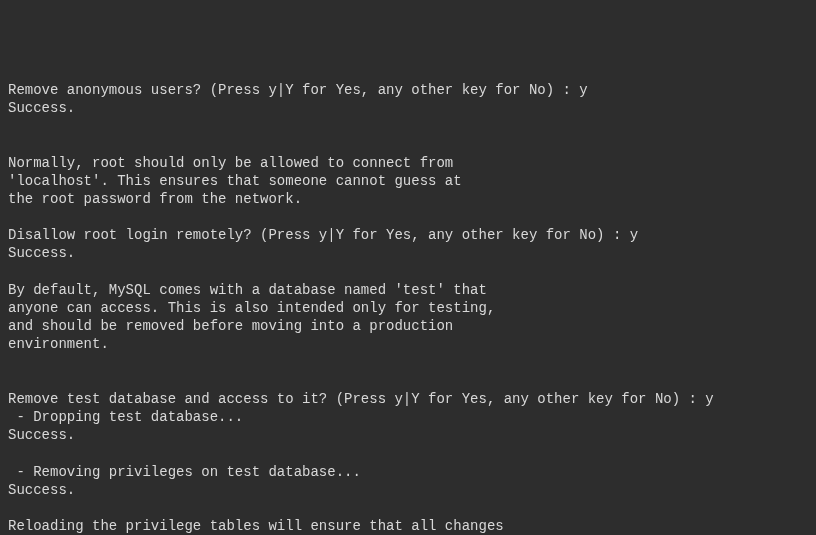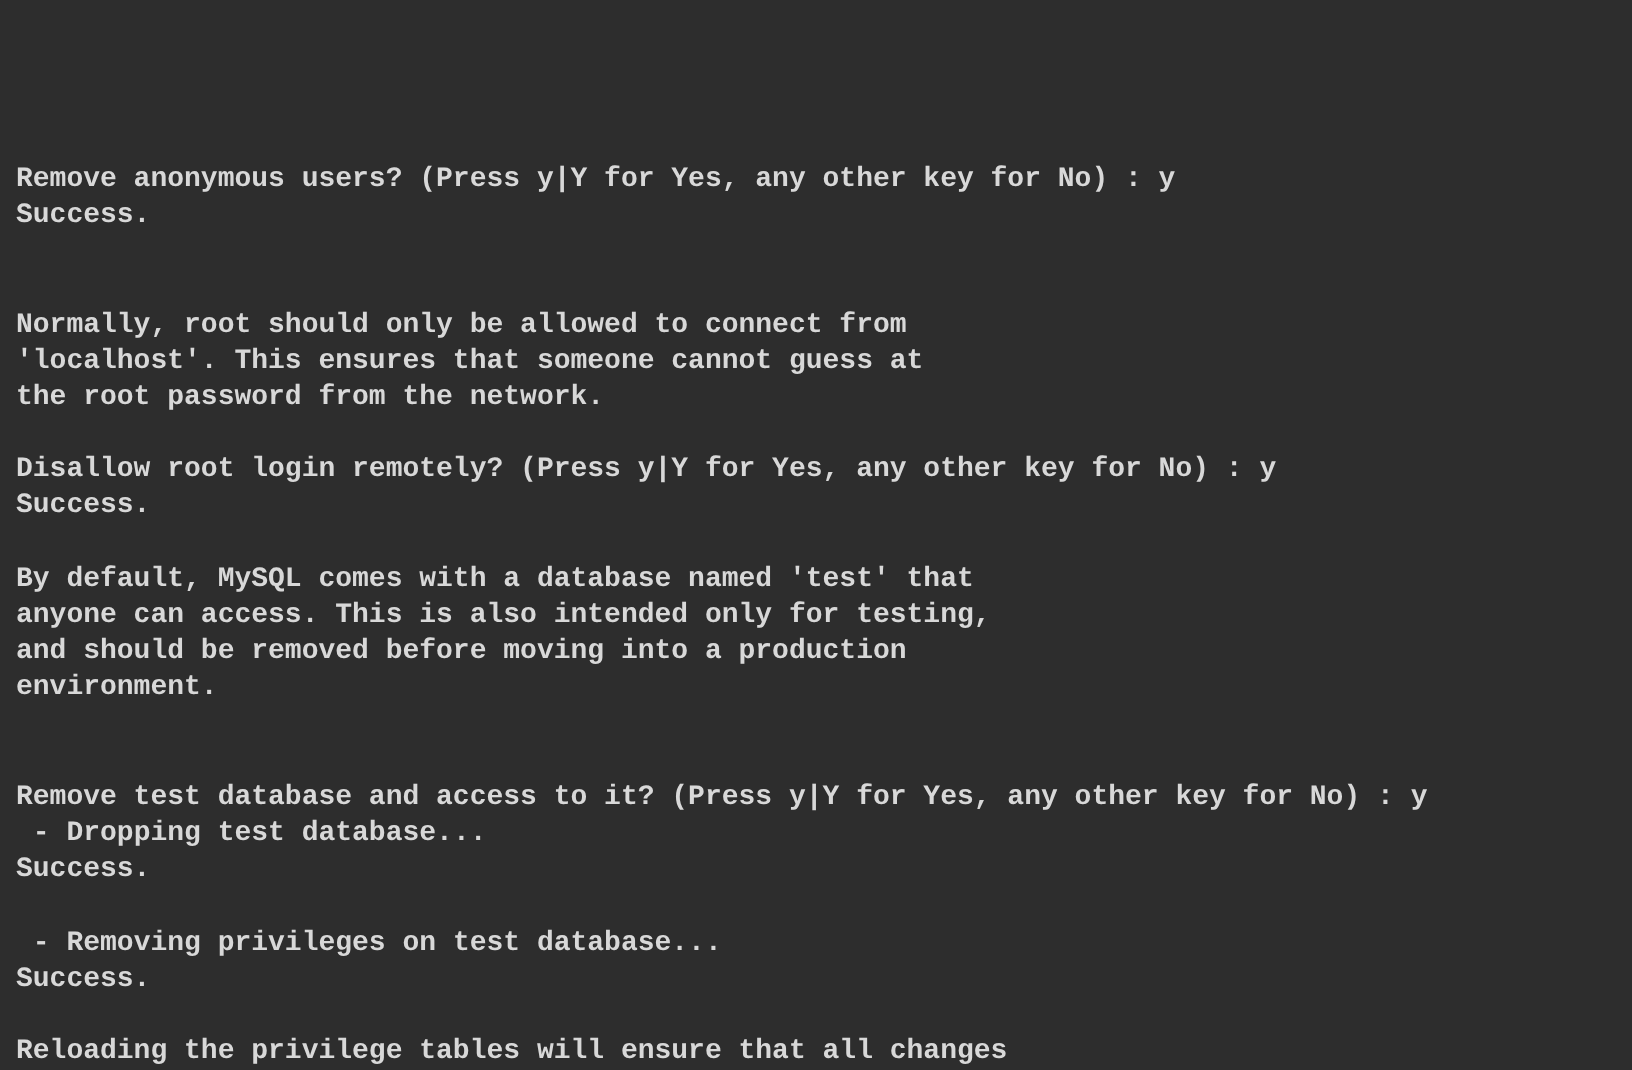--- a/index.html
+++ b/index.html
@@ -1,19 +1,18 @@
 <!DOCTYPE html>
 <html><head>
   <meta charset="utf-8">
   <style>
     * {
       margin: 0;
       padding: 0;
       box-sizing: border-box;
-      font-weight: bold;
     }
     body {
       background-color: #2d2d2d;
       color: #d8d8d8;
       font-family: 'Courier New', Consolas, monospace;
       font-size: 14px;
       line-height: 1.3;
       padding: 8px;
       width: 816px;
       height: 535px;

